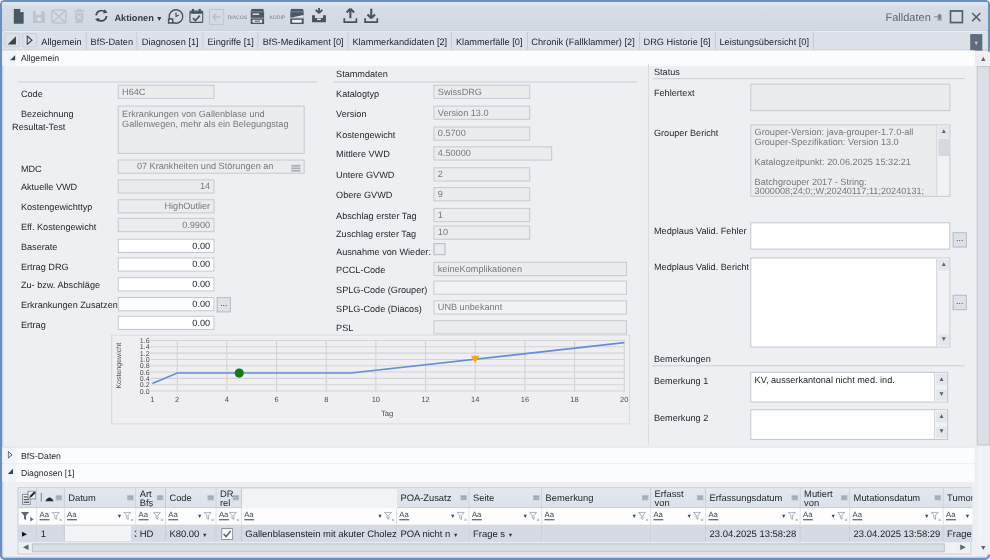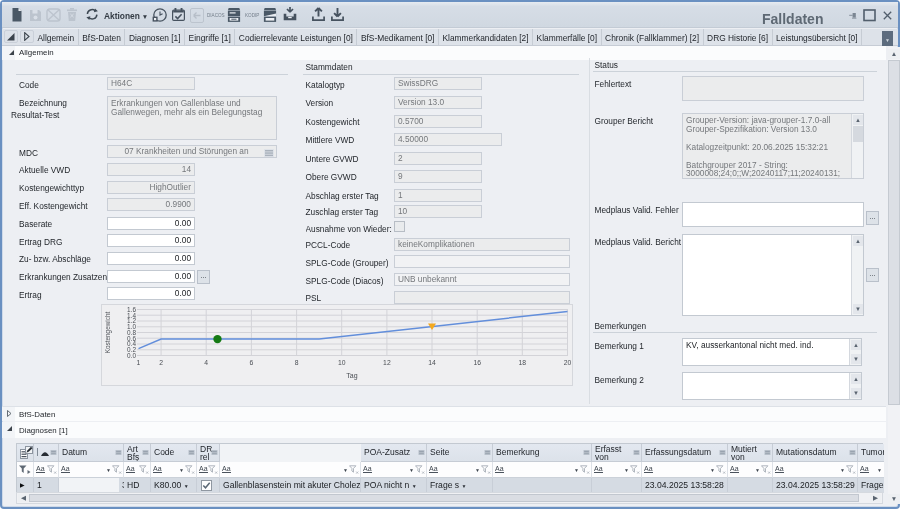--- a/index.html
+++ b/index.html
@@ -5,21 +5,21 @@
 * { margin:0; padding:0; box-sizing:border-box; }
 html,body { width:900px; height:509px; overflow:hidden; }
 body { font-family:"Liberation Sans", sans-serif; }
 #win { position:absolute; left:0; top:0; width:900px; height:509px;
   background:#edeff3; border:2px solid #6a90c1; border-radius:4px; box-shadow:inset 0 0 0 1px #cfdae9; }
 #toolbar { position:absolute; left:0; top:0; width:896px; height:26px;
   background:linear-gradient(#e6ebf1 0%,#d6dde6 18%,#d0d8e1 100%); border-bottom:1px solid #c3cbd5; }
 .tbi { position:absolute; }
 .tbtxt { position:absolute; font-size:8.4px; font-weight:bold; color:#333b44; top:9px; }
 .tinytxt { position:absolute; font-size:4.6px; color:#747f8b; top:11px; }
-#captxt { position:absolute; left:760px; top:9px; font-size:14px; color:#5e6974;font-weight:bold; }
+#captxt { position:absolute; left:803px; top:9px; font-size:10px; color:#5e6974; }
 #tabstrip { position:absolute; left:0; top:27px; width:896px; height:17px;
   background:#dde2e9; border-bottom:1px solid #c6ccd5; display:flex; align-items:stretch; }
 .navbtn { width:14px; margin:1px 0 2px 2px; background:#dce1e8; border:1px solid #cad0d9; border-radius:2px;
   color:#3b434c; font-size:6px; display:flex; align-items:center; justify-content:center; }
 .tab { padding:2px 3.5px 0; font-size:8.4px; color:#23272d; display:flex; align-items:center;
   border-right:1px solid #c6ccd4; background:#dde2e9; white-space:nowrap; }
 .tab:first-of-type { border-left:1px solid #c9cfd7; margin-left:2px; }
 #tabovf { position:absolute; left:880px; top:29px; width:11px; height:15px; background:#5d6c7e;
   color:#cfd6de; font-size:5px; text-align:center; line-height:19px; }
 .sechdr { position:absolute; left:0; width:884px; background:#f2f4f7; font-size:7.9px; color:#1e2227; }
@@ -161,21 +161,20 @@
       </div>
     <div class="navbtn">
         <svg width="6" height="9">
           <polygon points="0.7,0.7 5,4.5 0.7,8.3" fill="none" stroke="#3b434c" stroke-width="1.1"></polygon>
         </svg>
       </div>
 <div class="tab">Allgemein</div>
       <div class="tab">BfS-Daten</div>
       <div class="tab">Diagnosen [1]</div>
       <div class="tab">Eingriffe [1]</div>
-      <div class="tab">Codierrelevante Leistungen [0]</div>
       <div class="tab">BfS-Medikament [0]</div>
       <div class="tab">Klammerkandidaten [2]</div>
       <div class="tab">Klammerfälle [0]</div>
       <div class="tab">Chronik (Fallklammer) [2]</div>
       <div class="tab">DRG Historie [6]</div>
       <div class="tab">Leistungsübersicht [0]</div>
   </div>
   <div id="tabovf">▼</div>
   <div class="sechdr" style="top:44px; height:14px;">
       <div class="wbg"></div>

